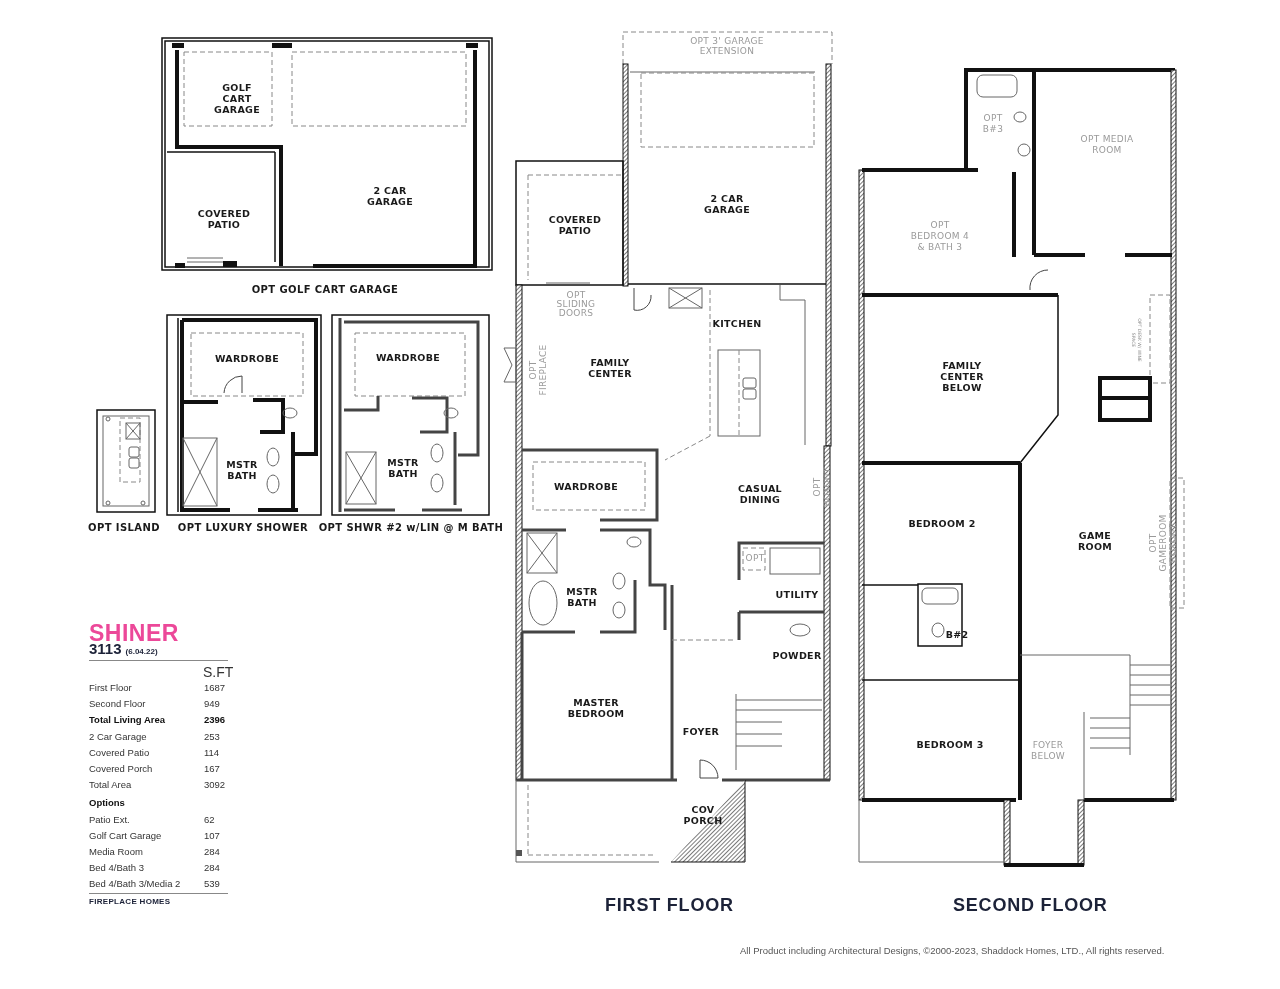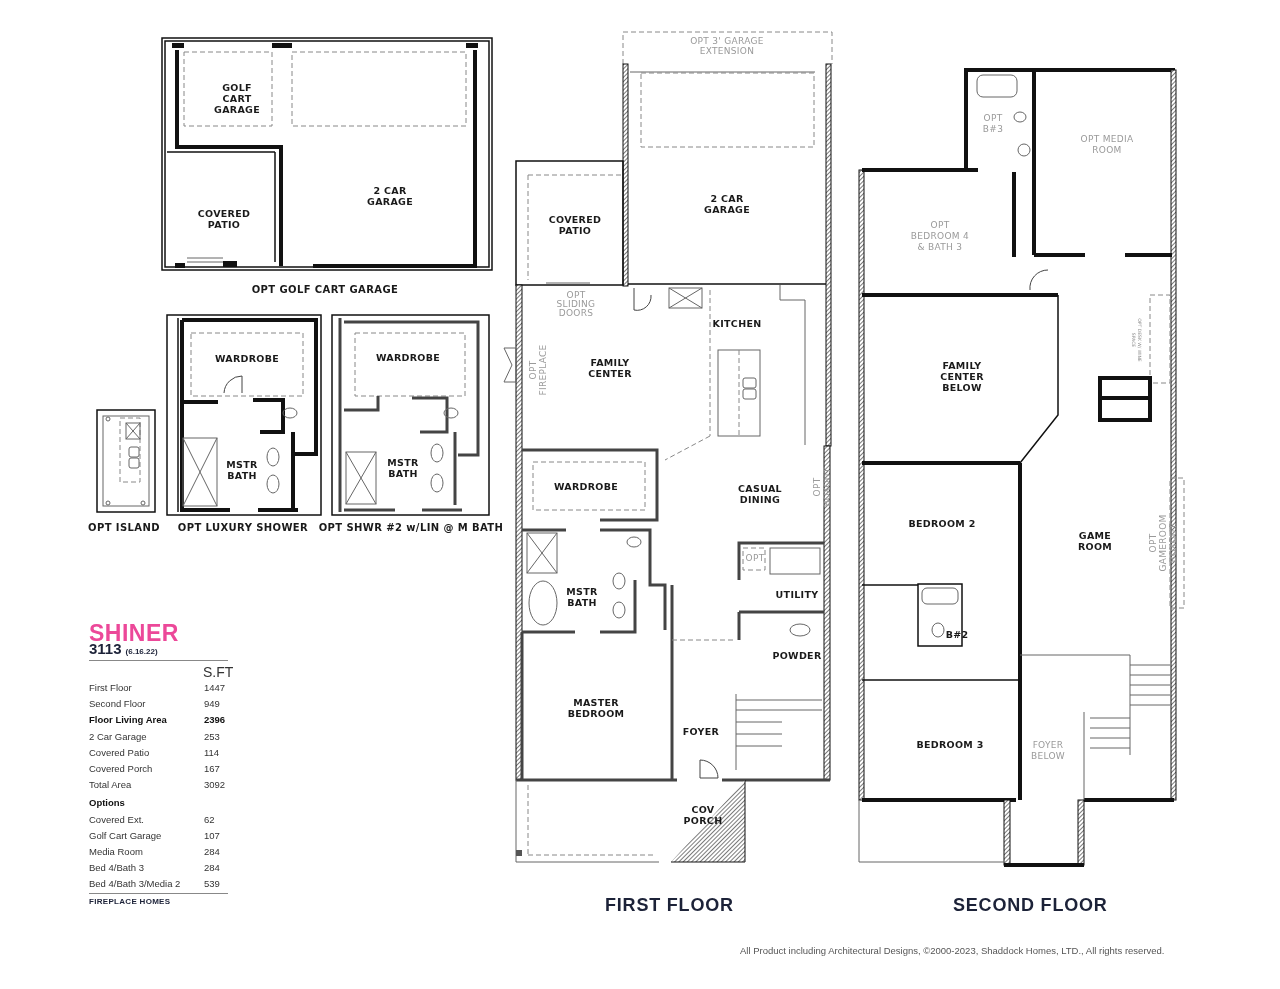--- a/index.html
+++ b/index.html
@@ -288,35 +288,35 @@
     <text x="1048" y="748" class="lbl-opt"><tspan x="1048">FOYER</tspan><tspan x="1048" dy="11">BELOW</tspan></text>
 
     <rect x="1004" y="800" width="6" height="65" class="hatch"></rect>
     <rect x="1078" y="800" width="6" height="65" class="hatch"></rect>
     <line x1="1004" y1="865" x2="1084" y2="865" class="wall"></line>
     <polyline points="859,800 859,862 1004,862" class="line"></polyline>
   </g>
 </svg>
 
 <div class="abs plan-name">SHINER</div>
-<div class="abs plan-num"><span>3113</span><span class="plan-date">(6.16.22)</span></div>
+<div class="abs plan-num"><span>3113</span><span class="plan-date">(6.04.22)</span></div>
 <div class="abs title-rule"></div>
 <div class="abs sqft-head">S.FT</div>
 
 <div class="abs area-table">
   <div class="area-row">
       <span>First Floor</span>
-      <span class="v">1447</span>
+      <span class="v">1687</span>
     </div>
   <div class="area-row">
       <span>Second Floor</span>
       <span class="v">949</span>
     </div>
   <div class="area-row bold">
-      <span>Floor Living Area</span>
+      <span>Total Living Area</span>
       <span class="v">2396</span>
     </div>
   <div class="area-row">
       <span>2 Car Garage</span>
       <span class="v">253</span>
     </div>
   <div class="area-row">
       <span>Covered Patio</span>
       <span class="v">114</span>
     </div>
@@ -325,21 +325,21 @@
       <span class="v">167</span>
     </div>
   <div class="area-row">
       <span>Total Area</span>
       <span class="v">3092</span>
     </div>
   <div class="area-row options-head">
       <span>Options</span>
     </div>
   <div class="area-row">
-      <span>Covered Ext.</span>
+      <span>Patio Ext.</span>
       <span class="v">62</span>
     </div>
   <div class="area-row">
       <span>Golf Cart Garage</span>
       <span class="v">107</span>
     </div>
   <div class="area-row">
       <span>Media Room</span>
       <span class="v">284</span>
     </div>

